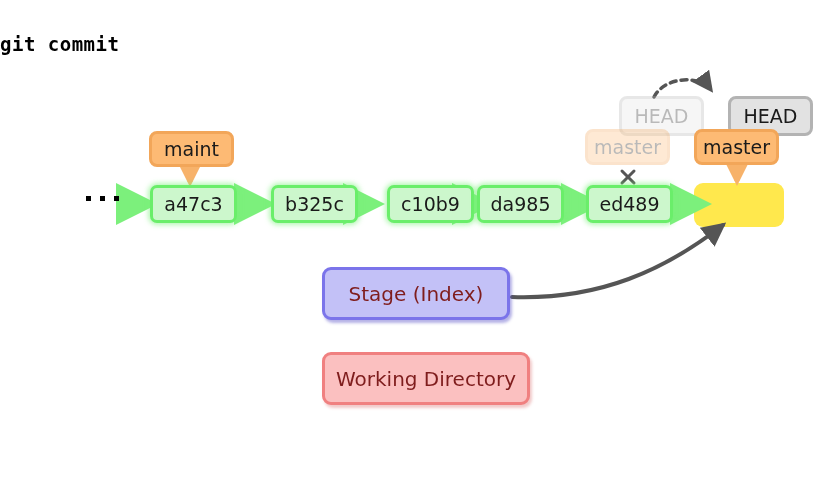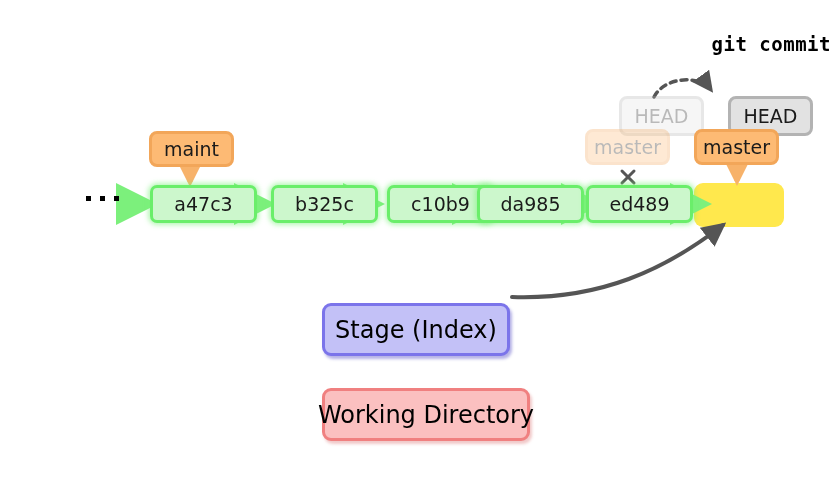--- a/index.html
+++ b/index.html
@@ -15,21 +15,21 @@
     overflow: hidden;
     font-family: "DejaVu Sans", sans-serif;
   }
 
   
   #title {
     position: absolute;
     left: 0;
     top: 33px;
     width: 831px;
-    text-align: right;
+    text-align: left;
     font-family: "DejaVu Sans Mono", monospace;
     font-size: 19px;
     font-weight: bold;
     color: #000000;
     letter-spacing: 0.5px;
   }
 
   
   .node {
     position: absolute;
@@ -40,21 +40,21 @@
     border-radius: 7px;
     border-width: 3px;
     border-style: solid;
     font-size: 19px;
     color: #1a1a1a;
     white-space: nowrap;
   }
 
   
   .commit {
-    width: 107px;
+    width: 87px;
     height: 38px;
     top: 185px;
     background: #ccf7cc;
     border-color: #6aee6a;
     box-shadow: 0 0 5px 2px rgba(120,240,120,0.55);
   }
 
   
   .ref-head {
     width: 85px;
@@ -80,24 +80,23 @@
   
   .area-box {
     position: absolute;
     box-sizing: border-box;
     display: flex;
     align-items: center;
     justify-content: center;
     border-radius: 9px;
     border-width: 3px;
     border-style: solid;
-    font-size: 24px;
-    color: #000000;
+    font-size: 20px;
+    color: #7f1d1d;
     white-space: nowrap;
-    margin-top: 36px;
   }
   .stage {
     left: 322px; top: 267px;
     width: 188px; height: 53px;
     background: #c3c1f7;
     border-color: #7b74ea;
     box-shadow: 2px 3px 3px rgba(90,85,200,0.45);
   }
   .workdir {
     left: 322px; top: 352px;

